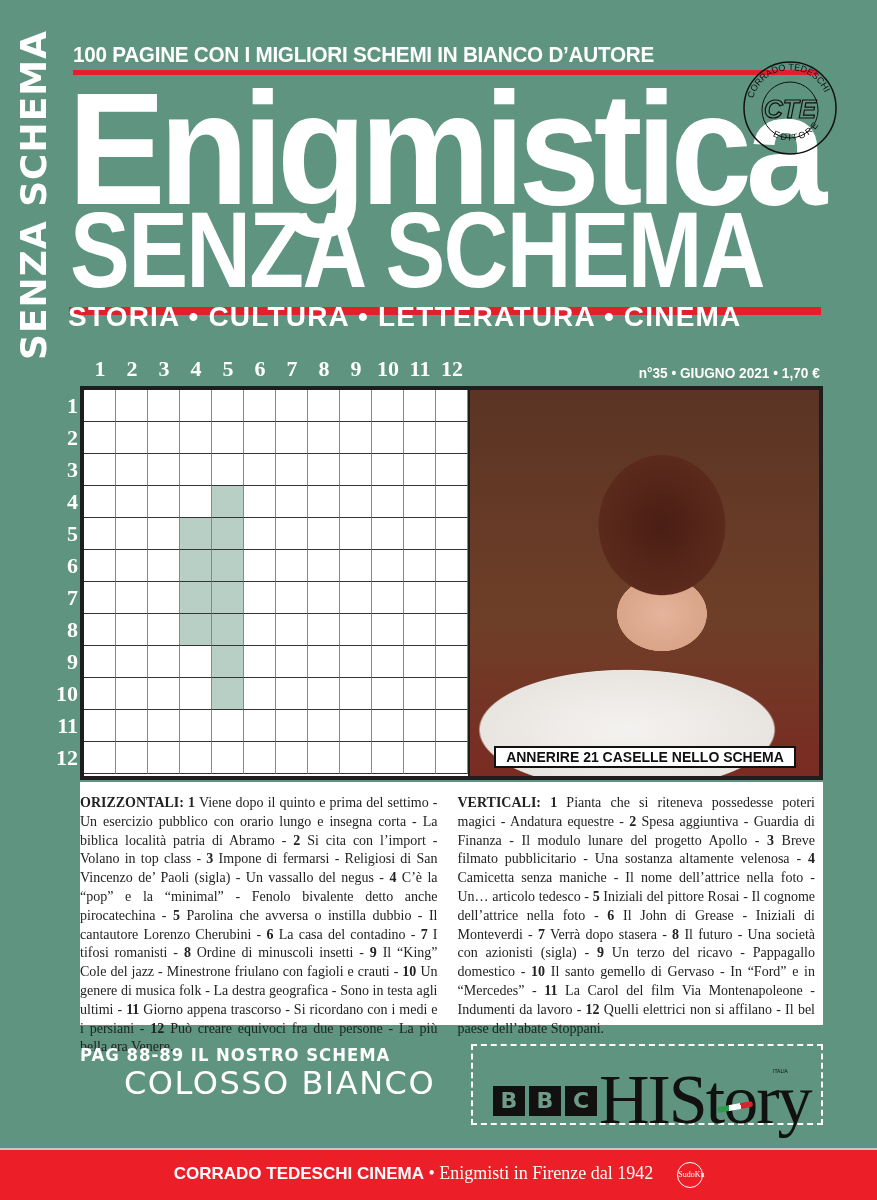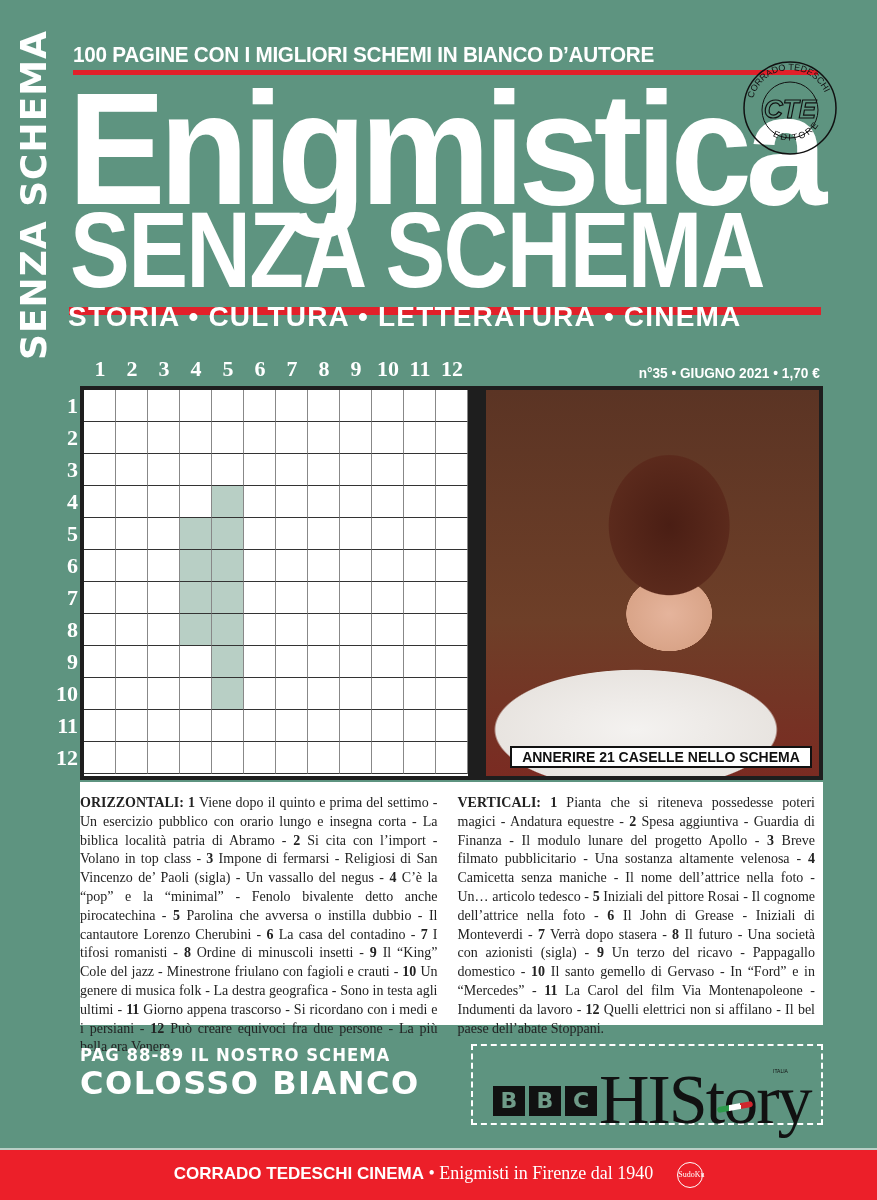--- a/index.html
+++ b/index.html
@@ -28,36 +28,36 @@
 
   .colnums { position: absolute; left: 84px; top: 356px; display: flex; }
   .colnums span { width: 32px; text-align: center; font-family: "Liberation Serif", serif; font-weight: bold; font-size: 22px; color: #fff; }
   .rownums { position: absolute; left: 56px; top: 390px; display: flex; flex-direction: column; }
   .rownums span { height: 32px; width: 22px; text-align: right; font-family: "Liberation Serif", serif; font-weight: bold; font-size: 22px; line-height: 32px; color: #fff; }
 
   .board { position: absolute; left: 80px; top: 386px; width: 743px; height: 394px; background: #1e1e1e; padding: 4px; display: flex; }
   .grid { display: grid; grid-template-columns: repeat(12, 32px); grid-template-rows: repeat(12, 32px); gap: 0; background: #fff; }
   .cell { border-right: 1px solid #888; border-bottom: 1px solid #333; background: #fff; }
   .cell.shaded { background: #b8cfc5; }
-  .photo { width: 350px; height: 386px; margin-left: 18px; position: relative;
+  .photo { width: 350px; height: 386px; margin-left: 2px; position: relative;
     background: radial-gradient(ellipse 30% 30% at 55% 35%, #4a1e14 0%, #5b2a1c 60%, transparent 61%),
                 radial-gradient(ellipse 16% 12% at 55% 58%, #e5b49c 0%, #d9a488 80%, transparent 81%),
                 radial-gradient(ellipse 60% 22% at 45% 88%, #f4f2f0 0%, #e8e4e0 70%, transparent 71%),
                 linear-gradient(180deg, #5b3424 0%, #6e3f28 60%, #7a2b22 100%); }
   .photo-caption { position: absolute; left: 24px; bottom: 8px; width: 302px; height: 22px; background: #fff; border: 2px solid #111;
     color: #111; font-weight: bold; font-size: 14px; text-align: center; line-height: 18px; white-space: nowrap; }
 
   .clues { position: absolute; left: 80px; top: 782px; width: 743px; height: 243px; background: #fff; display: flex; gap: 20px; padding: 12px 8px 0 0; }
   .clue-col { flex: 1; font-family: "Liberation Serif", serif; font-size: 14px; line-height: 18.8px; color: #222; text-align: justify; }
   .clue-col b { font-weight: bold; }
 
   .excl { position: absolute; left: 80px; top: 1044px; white-space: nowrap; }
   .excl .l1 { font-size: 30px; font-weight: bold; letter-spacing: 23px; line-height: 30px; font-family: "DejaVu Sans", sans-serif; }
   .excl .l2 { font-size: 17px; font-weight: bold; letter-spacing: 1px; line-height: 22px; font-family: "DejaVu Sans", sans-serif; transform: scaleX(0.97); transform-origin: left; }
-  .excl .l3 { font-size: 32px; font-weight: bold; letter-spacing: 1.5px; line-height: 34px; font-family: "DejaVu Sans", sans-serif; }
+  .excl .l3 { font-size: 32px; font-weight: normal; letter-spacing: 1.5px; line-height: 34px; font-family: "DejaVu Sans", sans-serif; margin-left: 44px; }
 
   .collab { position: absolute; left: 471px; top: 1044px; width: 352px; height: 81px; border: 2px dashed #fff; }
   .collab-label { position: absolute; left: 18px; top: 8px; font-size: 19.5px; font-weight: bold; font-family: "DejaVu Sans", sans-serif; white-space: nowrap; }
   .bbc { position: absolute; left: 20px; top: 40px; display: flex; gap: 4px; }
   .bbc span { width: 32px; height: 30px; background: #111; color: #6f9b88; font-weight: bold; font-size: 22px; text-align: center; line-height: 30px; font-family: "DejaVu Sans", sans-serif; }
   .history { position: absolute; left: 126px; top: 24px; font-family: "Liberation Serif", serif; font-size: 70px; color: #111; letter-spacing: -2px; line-height: 60px; }
   .flag { position: absolute; left: 244px; top: 58px; width: 36px; height: 6px; background: linear-gradient(90deg, #2c9a4a 0 33%, #fff 33% 66%, #d0262c 66%); border-radius: 3px; transform: rotate(-10deg); }
   .italia { position: absolute; left: 300px; top: 22px; font-size: 5px; color: #111; }
 
   .footer { position: absolute; left: 0; top: 1148px; width: 877px; height: 52px; background: #ec1f29; border-top: 2px solid #b9cfc6; }
@@ -295,15 +295,15 @@
     <span>B</span>
     <span>C</span>
   </div>
   <div class="history">HIStory</div>
   <div class="flag"></div>
   <div class="italia">ITALIA</div>
 </div>
 
 <div class="footer">
   <div class="footer-text">
-    <span class="a">CORRADO TEDESCHI CINEMA</span><span class="b"> • </span><span class="b">Enigmisti in Firenze dal 1940</span><span class="sudoku">SudoKu</span>
+    <span class="a">CORRADO TEDESCHI CINEMA</span><span class="b"> • </span><span class="b">Enigmisti in Firenze dal 1942</span><span class="sudoku">SudoKu</span>
   </div>
 </div>
 
 </body></html>

